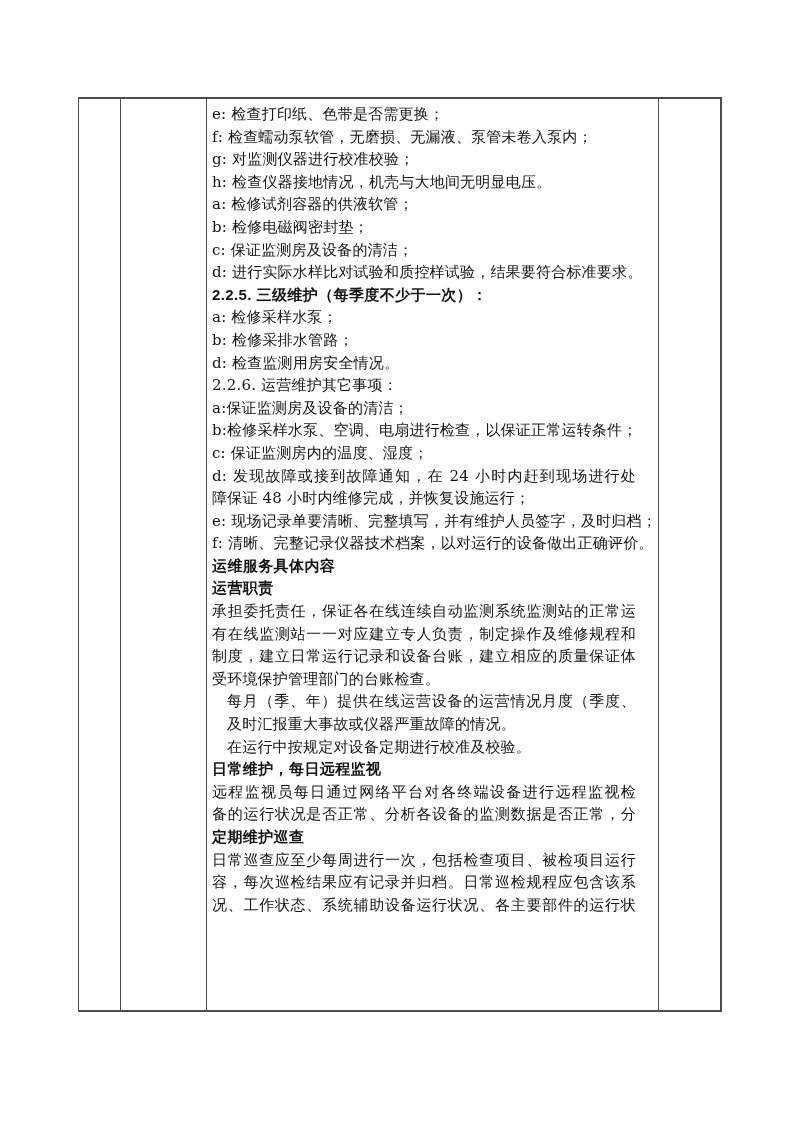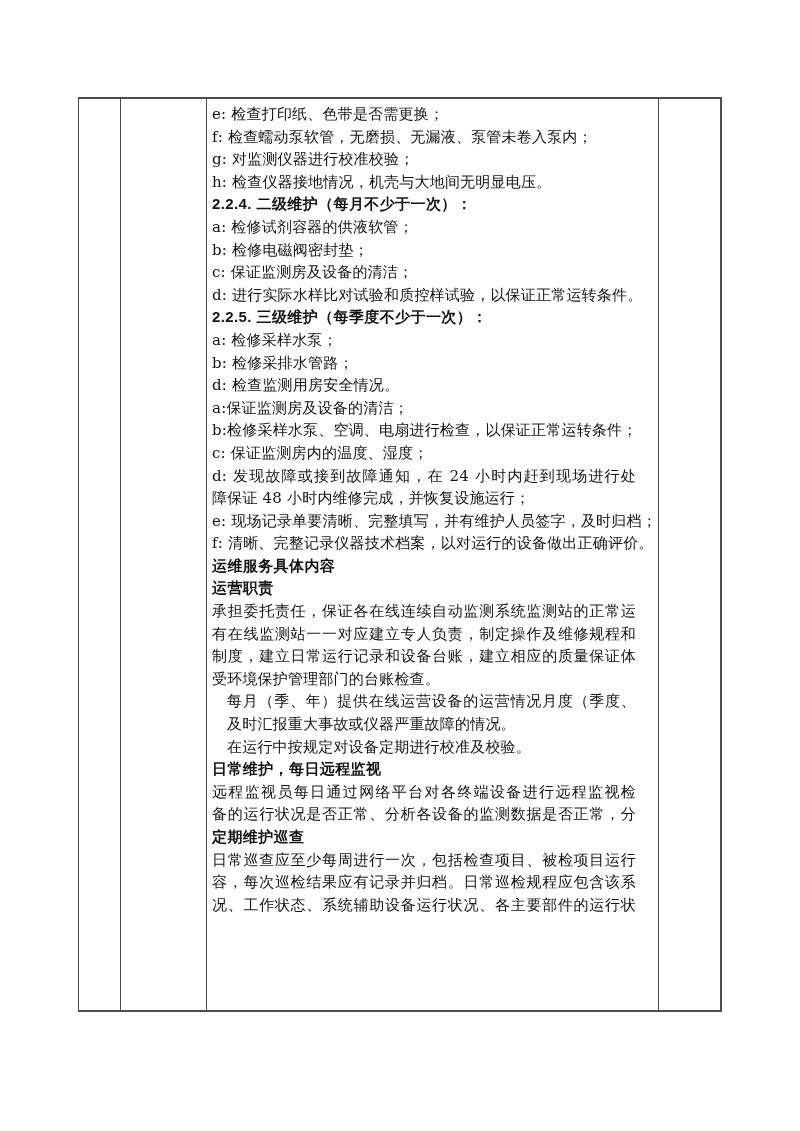--- a/index.html
+++ b/index.html
@@ -68,29 +68,29 @@
 
 <div class="page">
   <div class="doc-table">
     <div class="cell cell-a"></div>
     <div class="cell cell-b"></div>
     <div class="cell cell-main" id="main-cell">
         <div class="line">e: 检查打印纸、色带是否需更换；</div>
         <div class="line">f: 检查蠕动泵软管，无磨损、无漏液、泵管未卷入泵内；</div>
         <div class="line">g: 对监测仪器进行校准校验；</div>
         <div class="line">h: 检查仪器接地情况，机壳与大地间无明显电压。</div>
-        <div class="line b">2.2.4. 二级维护（每月不少于一次）：</div>
         <div class="line">a: 检修试剂容器的供液软管；</div>
         <div class="line">b: 检修电磁阀密封垫；</div>
         <div class="line">c: 保证监测房及设备的清洁；</div>
-        <div class="line">d: 进行实际水样比对试验和质控样试验，以保证正常运转条件。</div>
+        <div class="line">d: 进行实际水样比对试验和质控样试验，结果要符合标准要求。</div>
         <div class="line b">2.2.5. 三级维护（每季度不少于一次）：</div>
         <div class="line">a: 检修采样水泵；</div>
         <div class="line">b: 检修采排水管路；</div>
         <div class="line">d: 检查监测用房安全情况。</div>
+        <div class="line">2.2.6. 运营维护其它事项：</div>
         <div class="line">a:保证监测房及设备的清洁；</div>
         <div class="line">b:检修采样水泵、空调、电扇进行检查，以保证正常运转条件；</div>
         <div class="line">c: 保证监测房内的温度、湿度；</div>
         <div class="line j">d: 发现故障或接到故障通知，在 24 小时内赶到现场进行处理；简单故</div>
         <div class="line">障保证 48 小时内维修完成，并恢复设施运行；</div>
         <div class="line">e: 现场记录单要清晰、完整填写，并有维护人员签字，及时归档；</div>
         <div class="line">f: 清晰、完整记录仪器技术档案，以对运行的设备做出正确评价。</div>
         <div class="line b">运维服务具体内容</div>
         <div class="line b">运营职责</div>
         <div class="line j">承担委托责任，保证各在线连续自动监测系统监测站的正常运行。对所</div>

